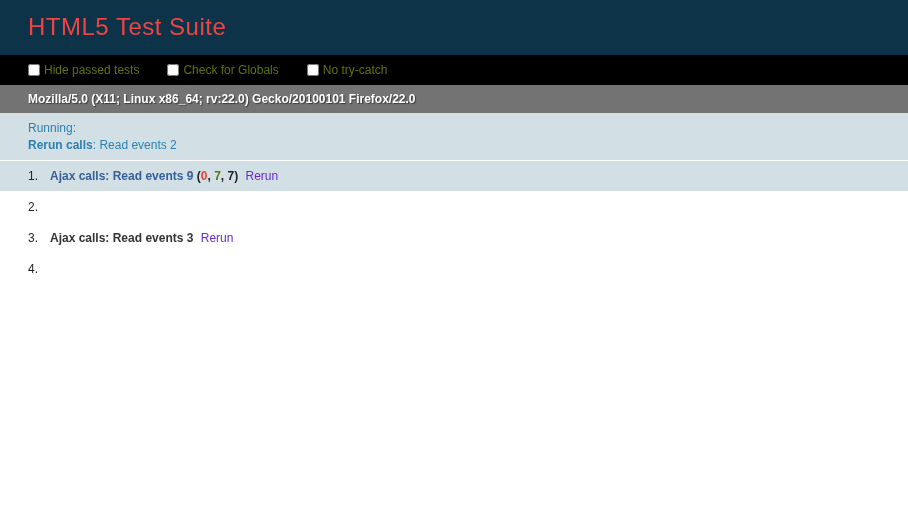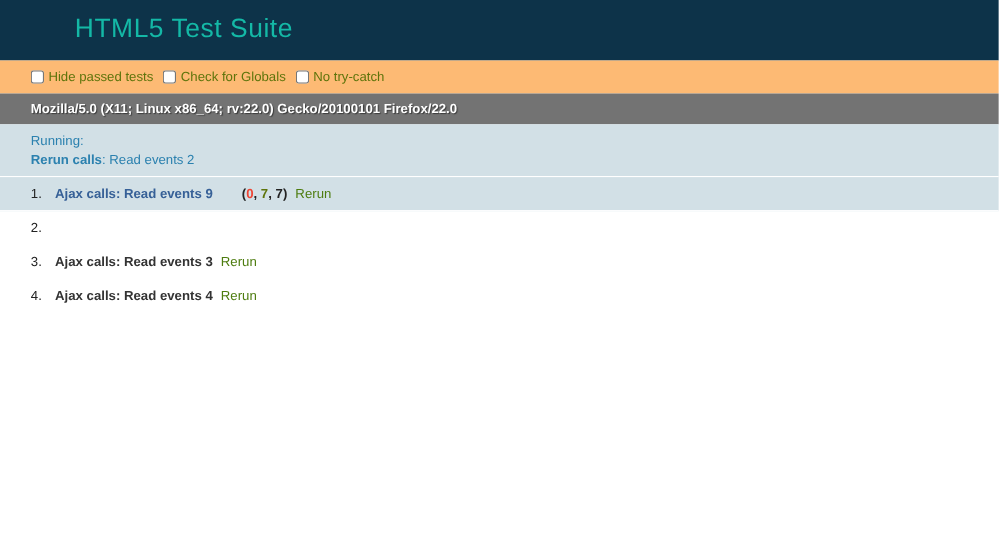--- a/index.html
+++ b/index.html
@@ -12,28 +12,28 @@
   }
   #qunit-header {
     background: #0d3349;
     color: #c2ccd1;
     font-size: 24px;
     font-weight: 400;
     padding: 13px 13px 13px 28px;
     letter-spacing: 0.5px;
     line-height: 1.2;
   }
-  #qunit-header a { color: #14b8a6; text-decoration: none; margin-left: 40px; }
+  #qunit-header a { color: #ef4444; text-decoration: none; }
   #qunit-testrunner-toolbar {
-    background: #fdba74;
+    background: #000000;
     padding: 8px 13px 8px 28px;
     color: #5e740b;
     font-size: 12px;
     display: flex;
-    gap: 9px;
+    gap: 28px;
     align-items: center;
   }
   #qunit-testrunner-toolbar label {
     display: flex;
     align-items: center;
     gap: 4px;
     cursor: pointer;
   }
   #qunit-testrunner-toolbar input[type=checkbox] {
     width: 12px; height: 12px;
@@ -72,25 +72,25 @@
     color: #222;
   }
   li.pass.current { background: #d2e0e6; }
   li.pass.current .counter { color: #528ce0; }
   li.pass .module-name,
   li.running .module-name,
   li.pass .test-name,
   li.running .test-name { color: #333; font-weight: bold; }
   li.pass.current .module-name,
   li.pass.current .test-name { color: #366097; font-weight: bold; }
-  .test-counts { font-weight: bold; padding-left: 23px; }
+  .test-counts { font-weight: bold; }
   .test-counts .failed { color: #e43; }
   .test-counts .passed { color: #5e740b; }
   .test-counts .total  { color: #222; }
-  .rerun { color: #4d7c0f; margin-left: 4px; text-decoration: none; }
+  .rerun { color: #6d28d9; margin-left: 4px; text-decoration: none; }
 </style>
 </head>
 <body>
 
 <h1 id="qunit-header">
   <a href="#">HTML5 Test Suite</a>
 </h1>
 
 <div id="qunit-testrunner-toolbar">
   <label>
@@ -121,15 +121,14 @@
     </li>
     <li class="running">
       <span class="counter">2.</span>
     </li>
     <li class="running">
       <span class="counter">3.</span>
       <span><span class="module-name">Ajax calls: </span><span class="test-name">Read events 3</span><a href="#" class="rerun">  Rerun</a></span>
     </li>
     <li class="running">
       <span class="counter">4.</span>
-      <span><span class="module-name">Ajax calls: </span><span class="test-name">Read events 4</span><a href="#" class="rerun">  Rerun</a></span>
     </li>
   </ol>
 
 </body></html>

